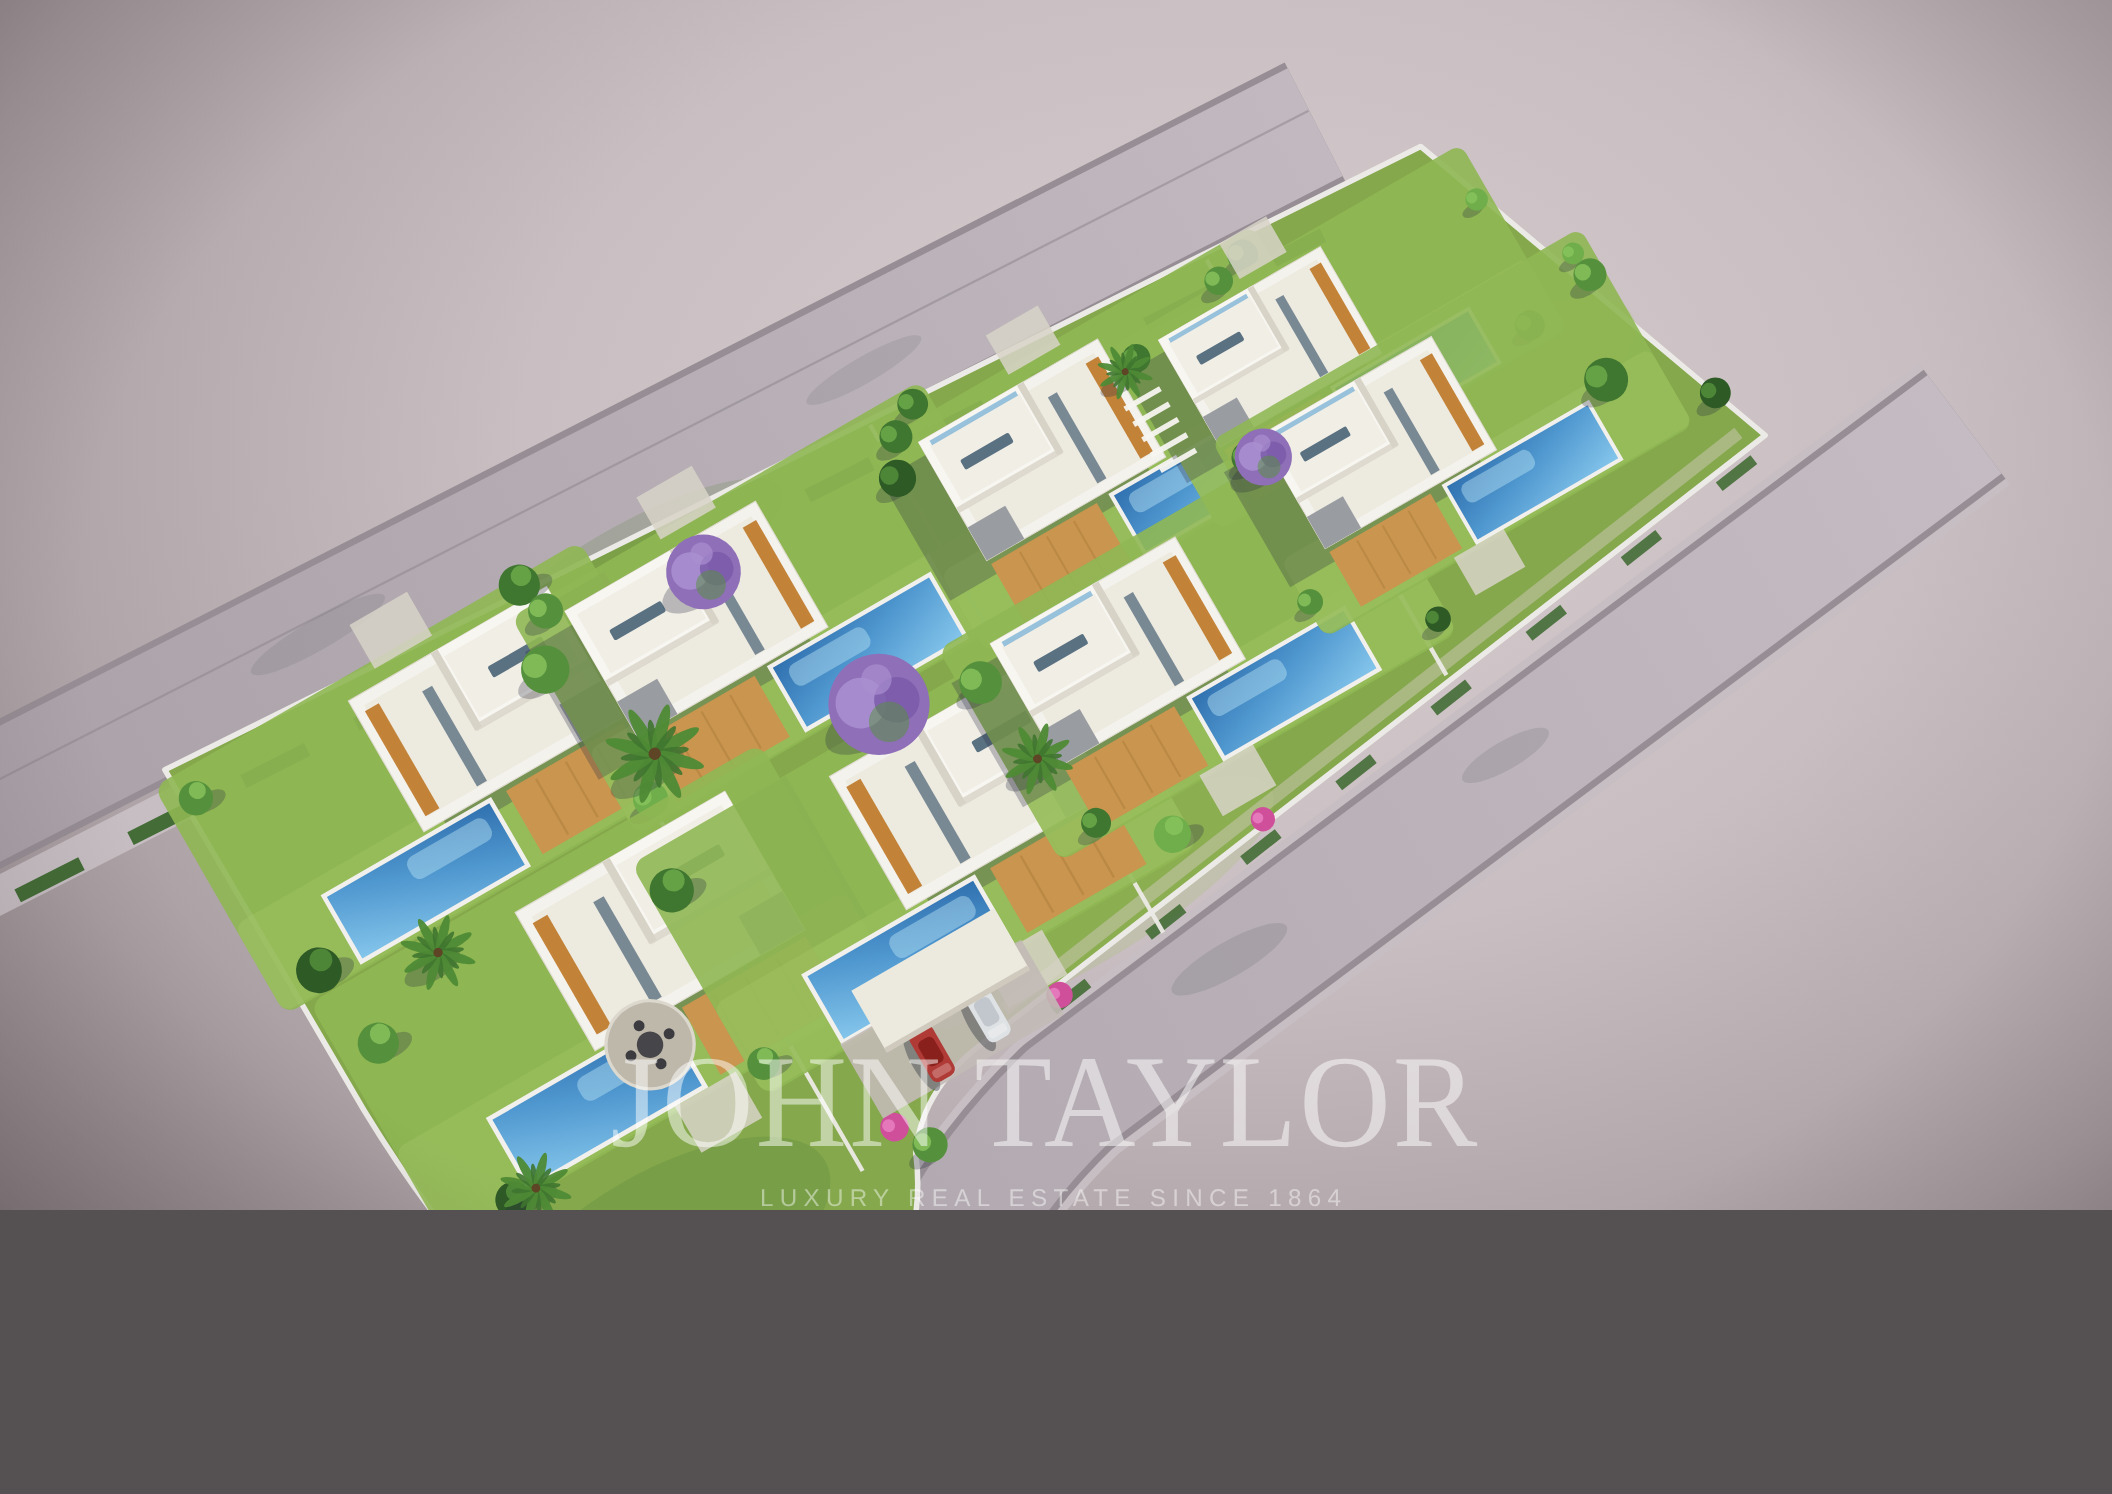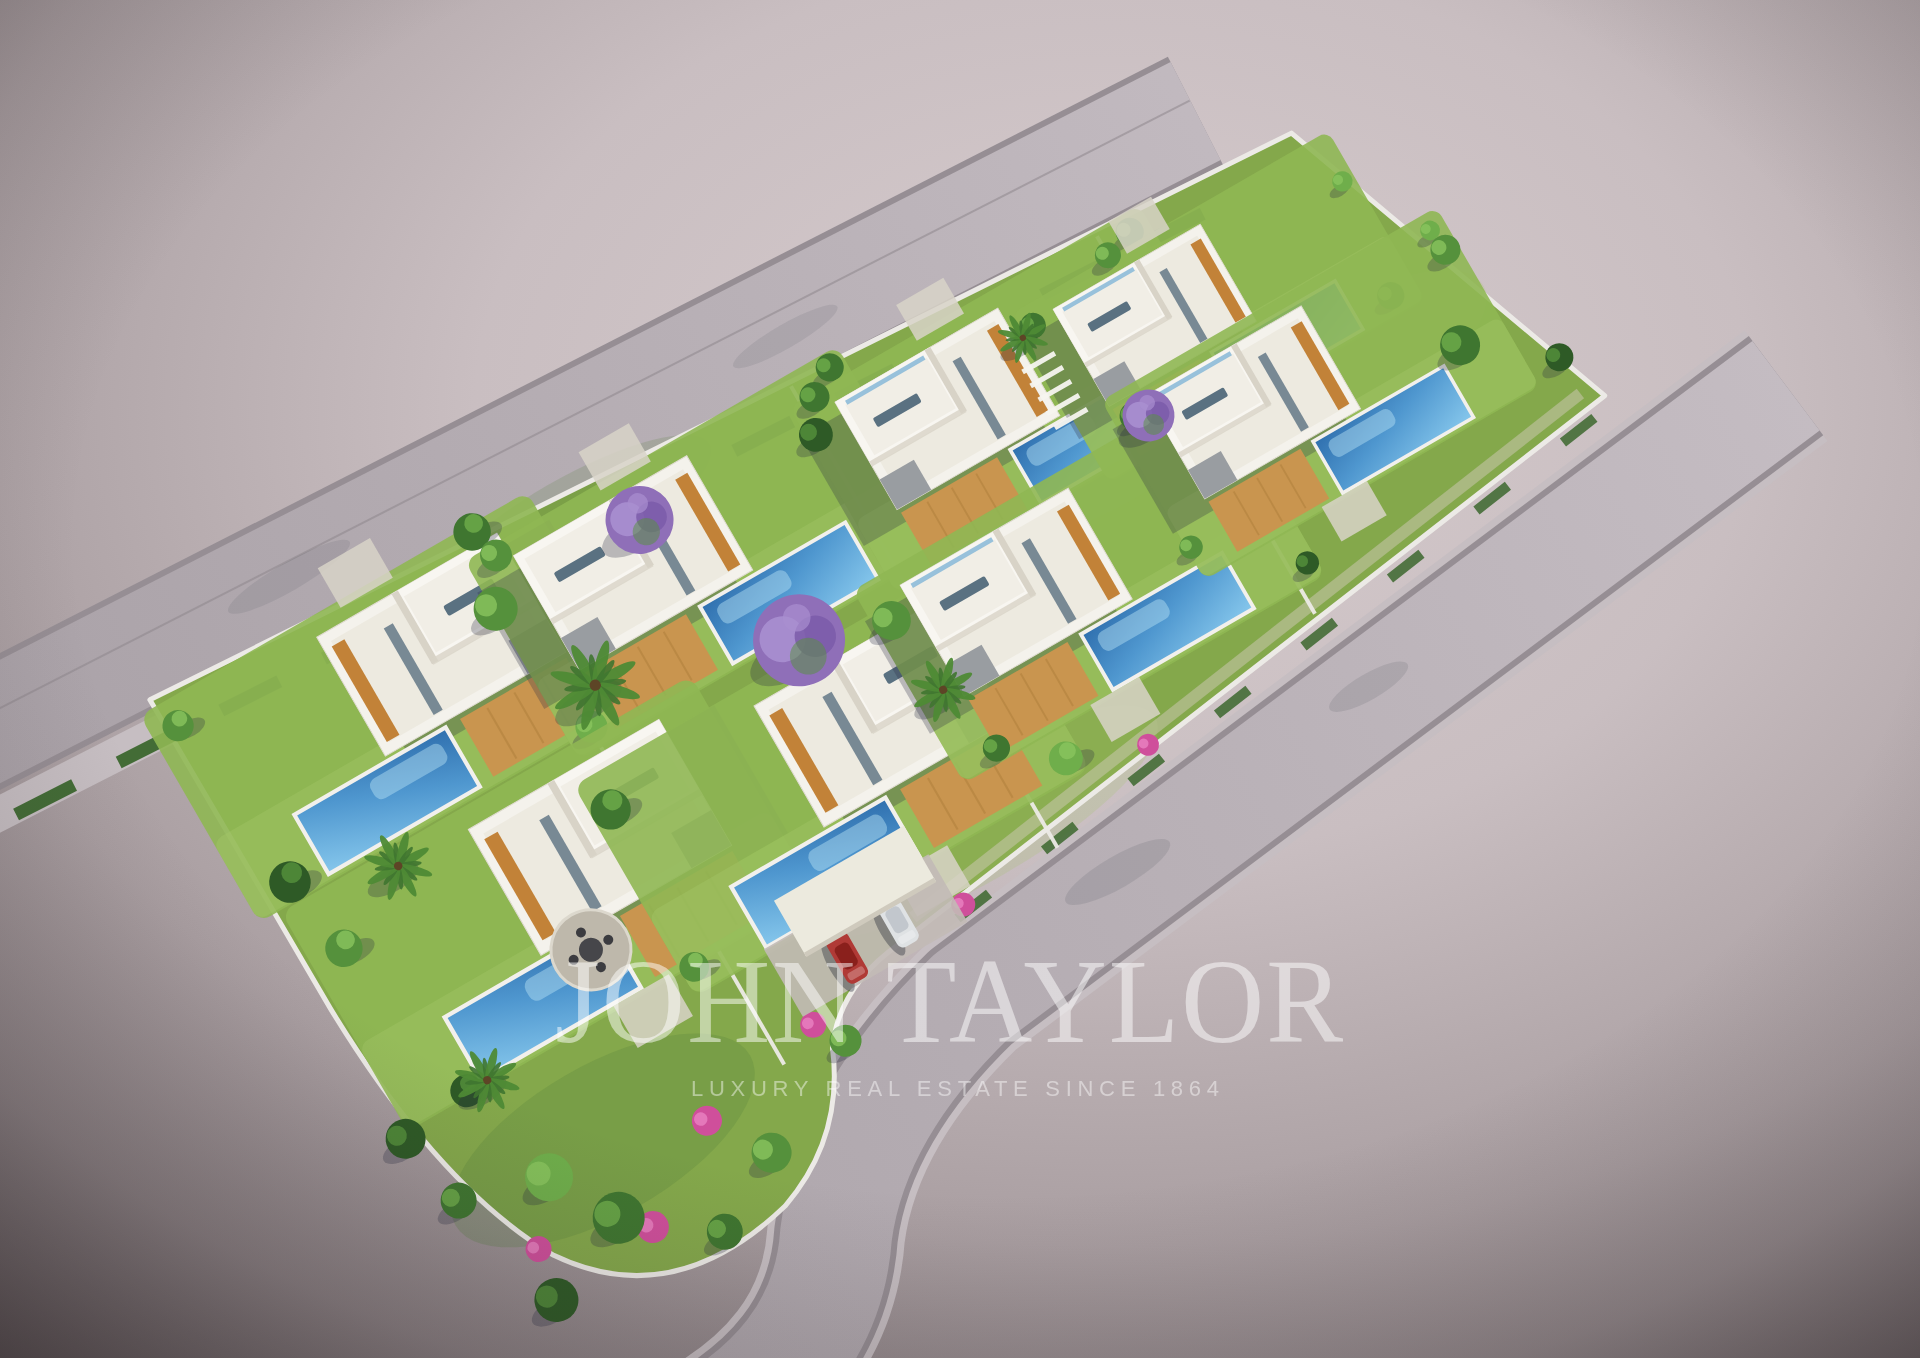--- a/index.html
+++ b/index.html
@@ -1,16 +1,16 @@
 <!DOCTYPE html>
 <html><head>
 <meta charset="utf-8">
 <style>
   html,body{margin:0;padding:0;background:#555052;}
-  .stage{position:relative;width:1920px;height:1358px;overflow:hidden;background:#0f766e;}
+  .stage{position:relative;width:1920px;height:1100px;overflow:hidden;background:#0f766e;}
   svg{display:block;}
   .wm-brand{font-family:"Liberation Serif","DejaVu Serif",serif;font-size:120px;font-weight:400;
             fill:#ffffff;fill-opacity:.5;letter-spacing:2px;}
   .wm-tag{font-family:"Liberation Sans","DejaVu Sans",sans-serif;font-size:22px;font-weight:400;
           fill:#ffffff;fill-opacity:.45;}
   .road-under{fill:none;stroke:#968e94;stroke-linecap:butt;stroke-linejoin:round;}
   .road-surface{fill:none;stroke-linecap:butt;stroke-linejoin:round;}
   .road-sidewalk{fill:none;stroke:#c6bec2;stroke-linecap:butt;stroke-linejoin:round;}
   .road-seam{fill:none;stroke:#8e868c;stroke-width:2;stroke-opacity:.55;}
   .plot-wall{fill:none;stroke:#eceae6;stroke-width:5;stroke-linejoin:round;}

